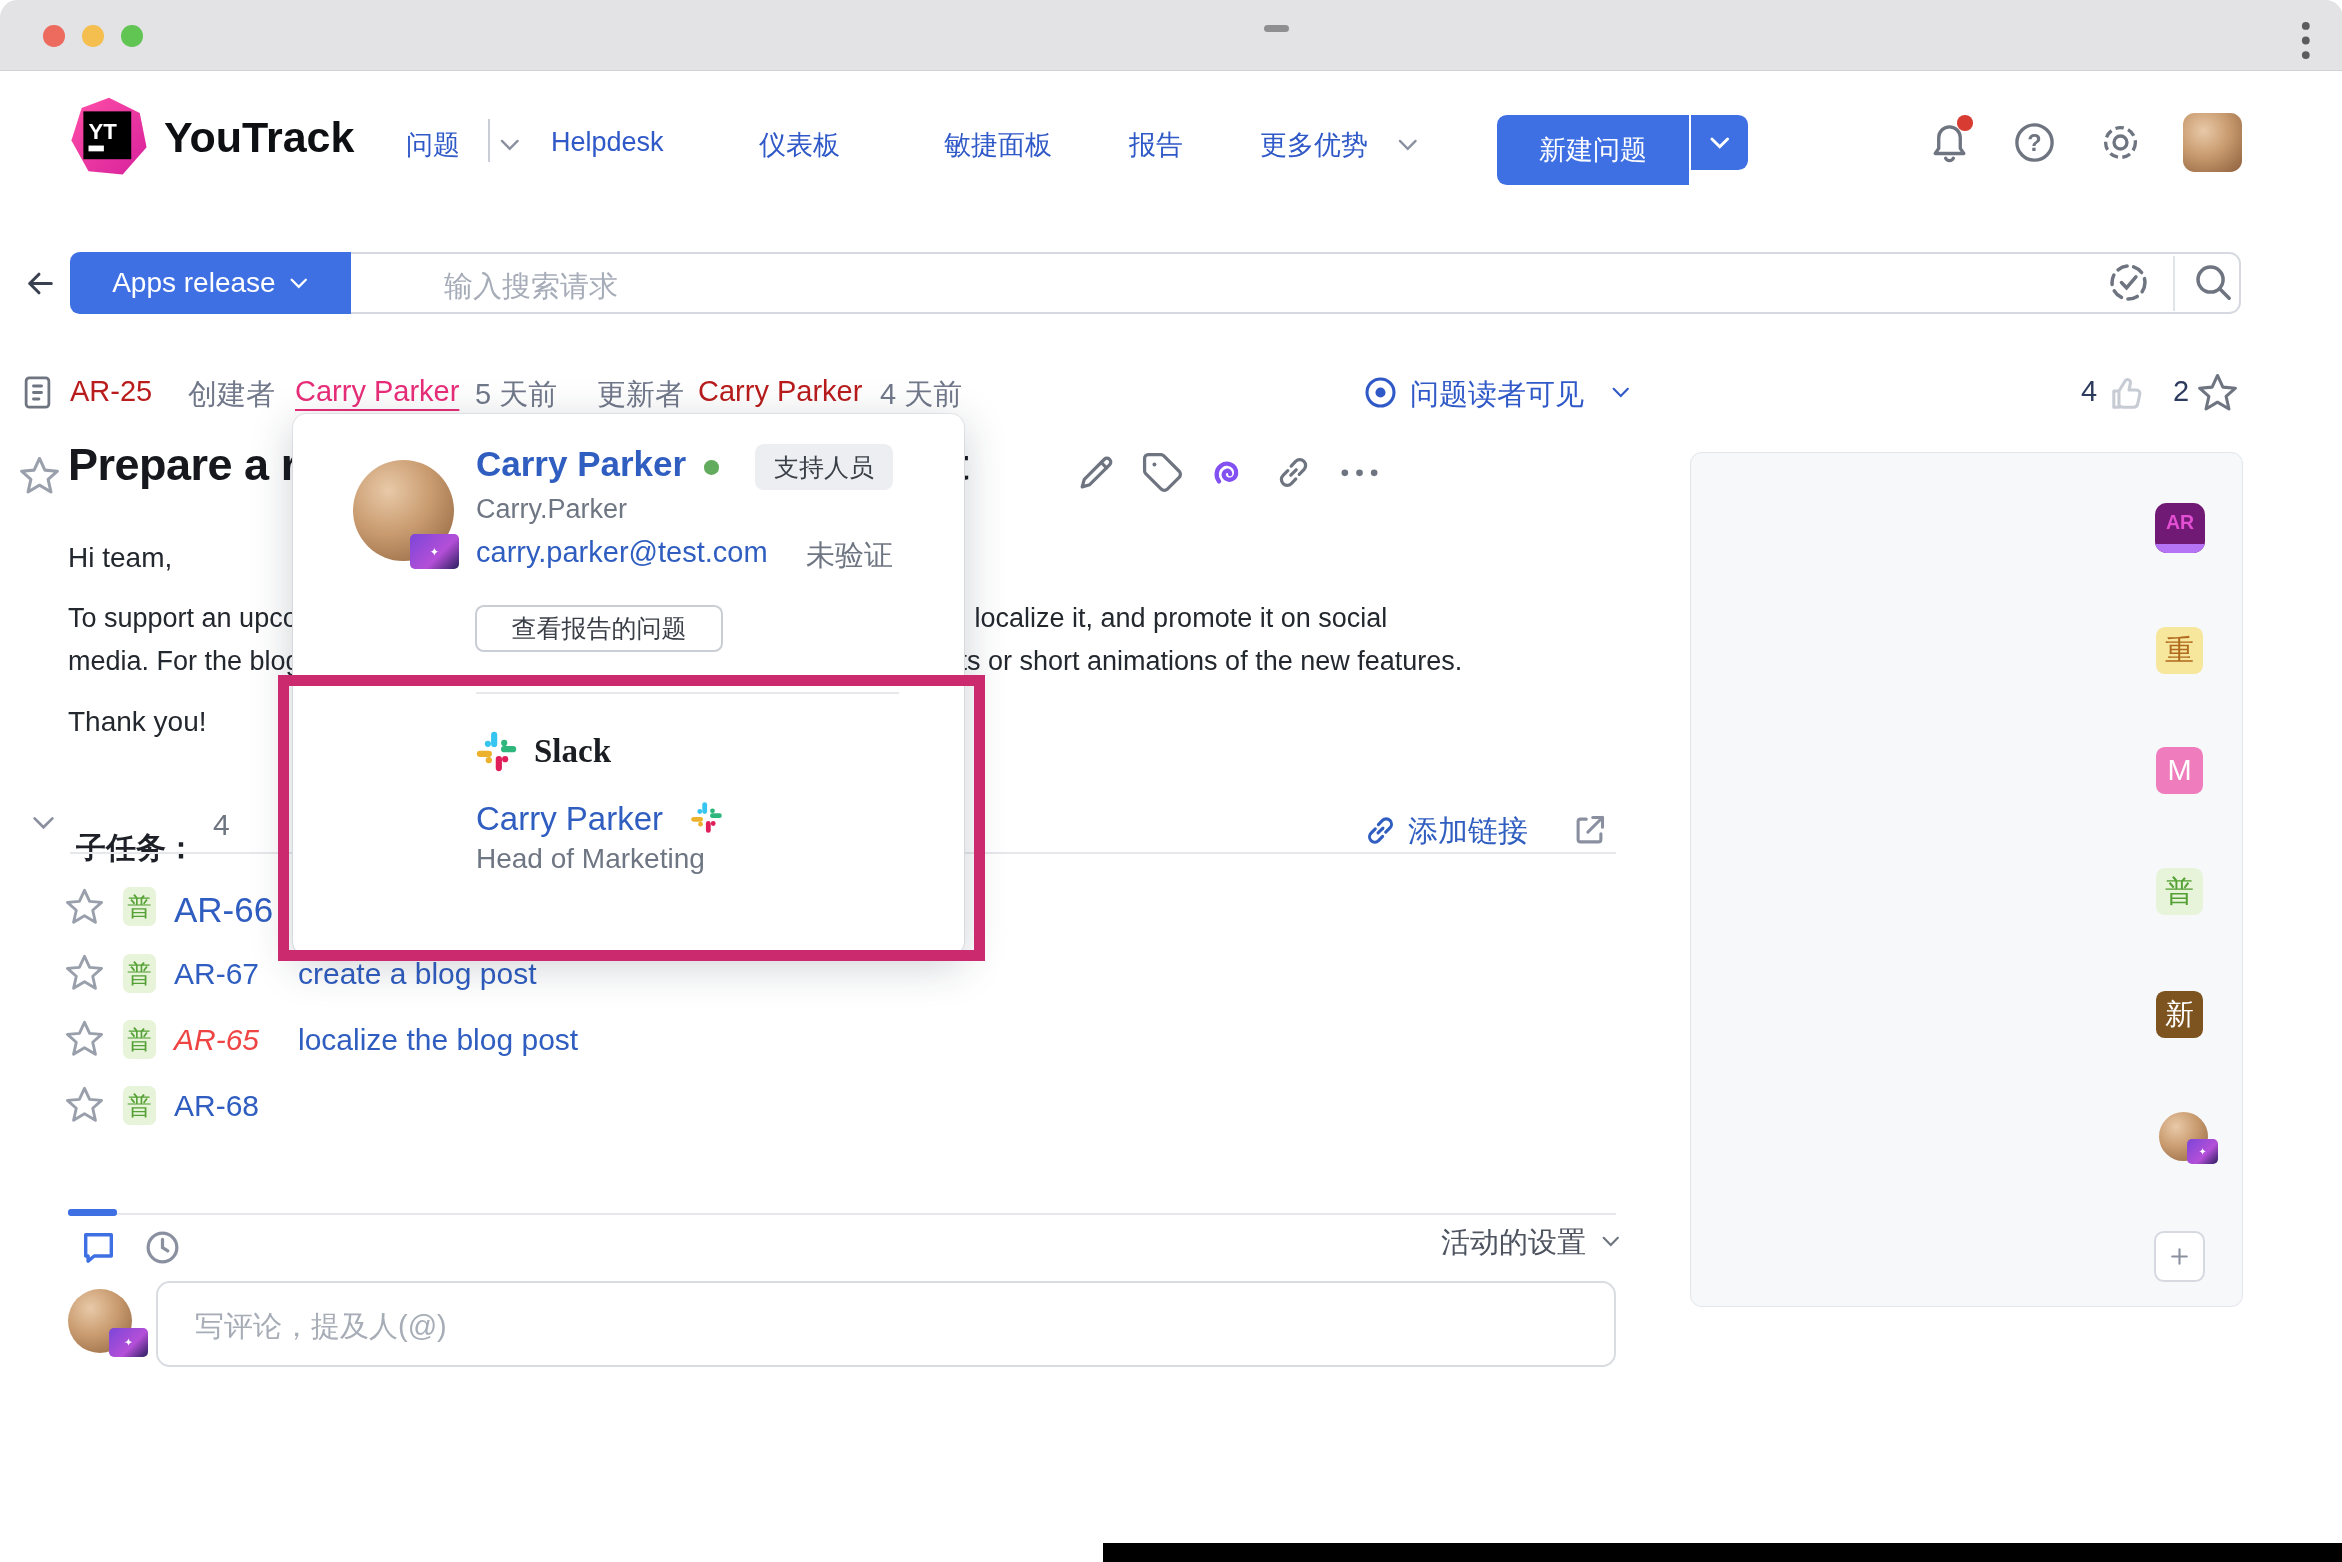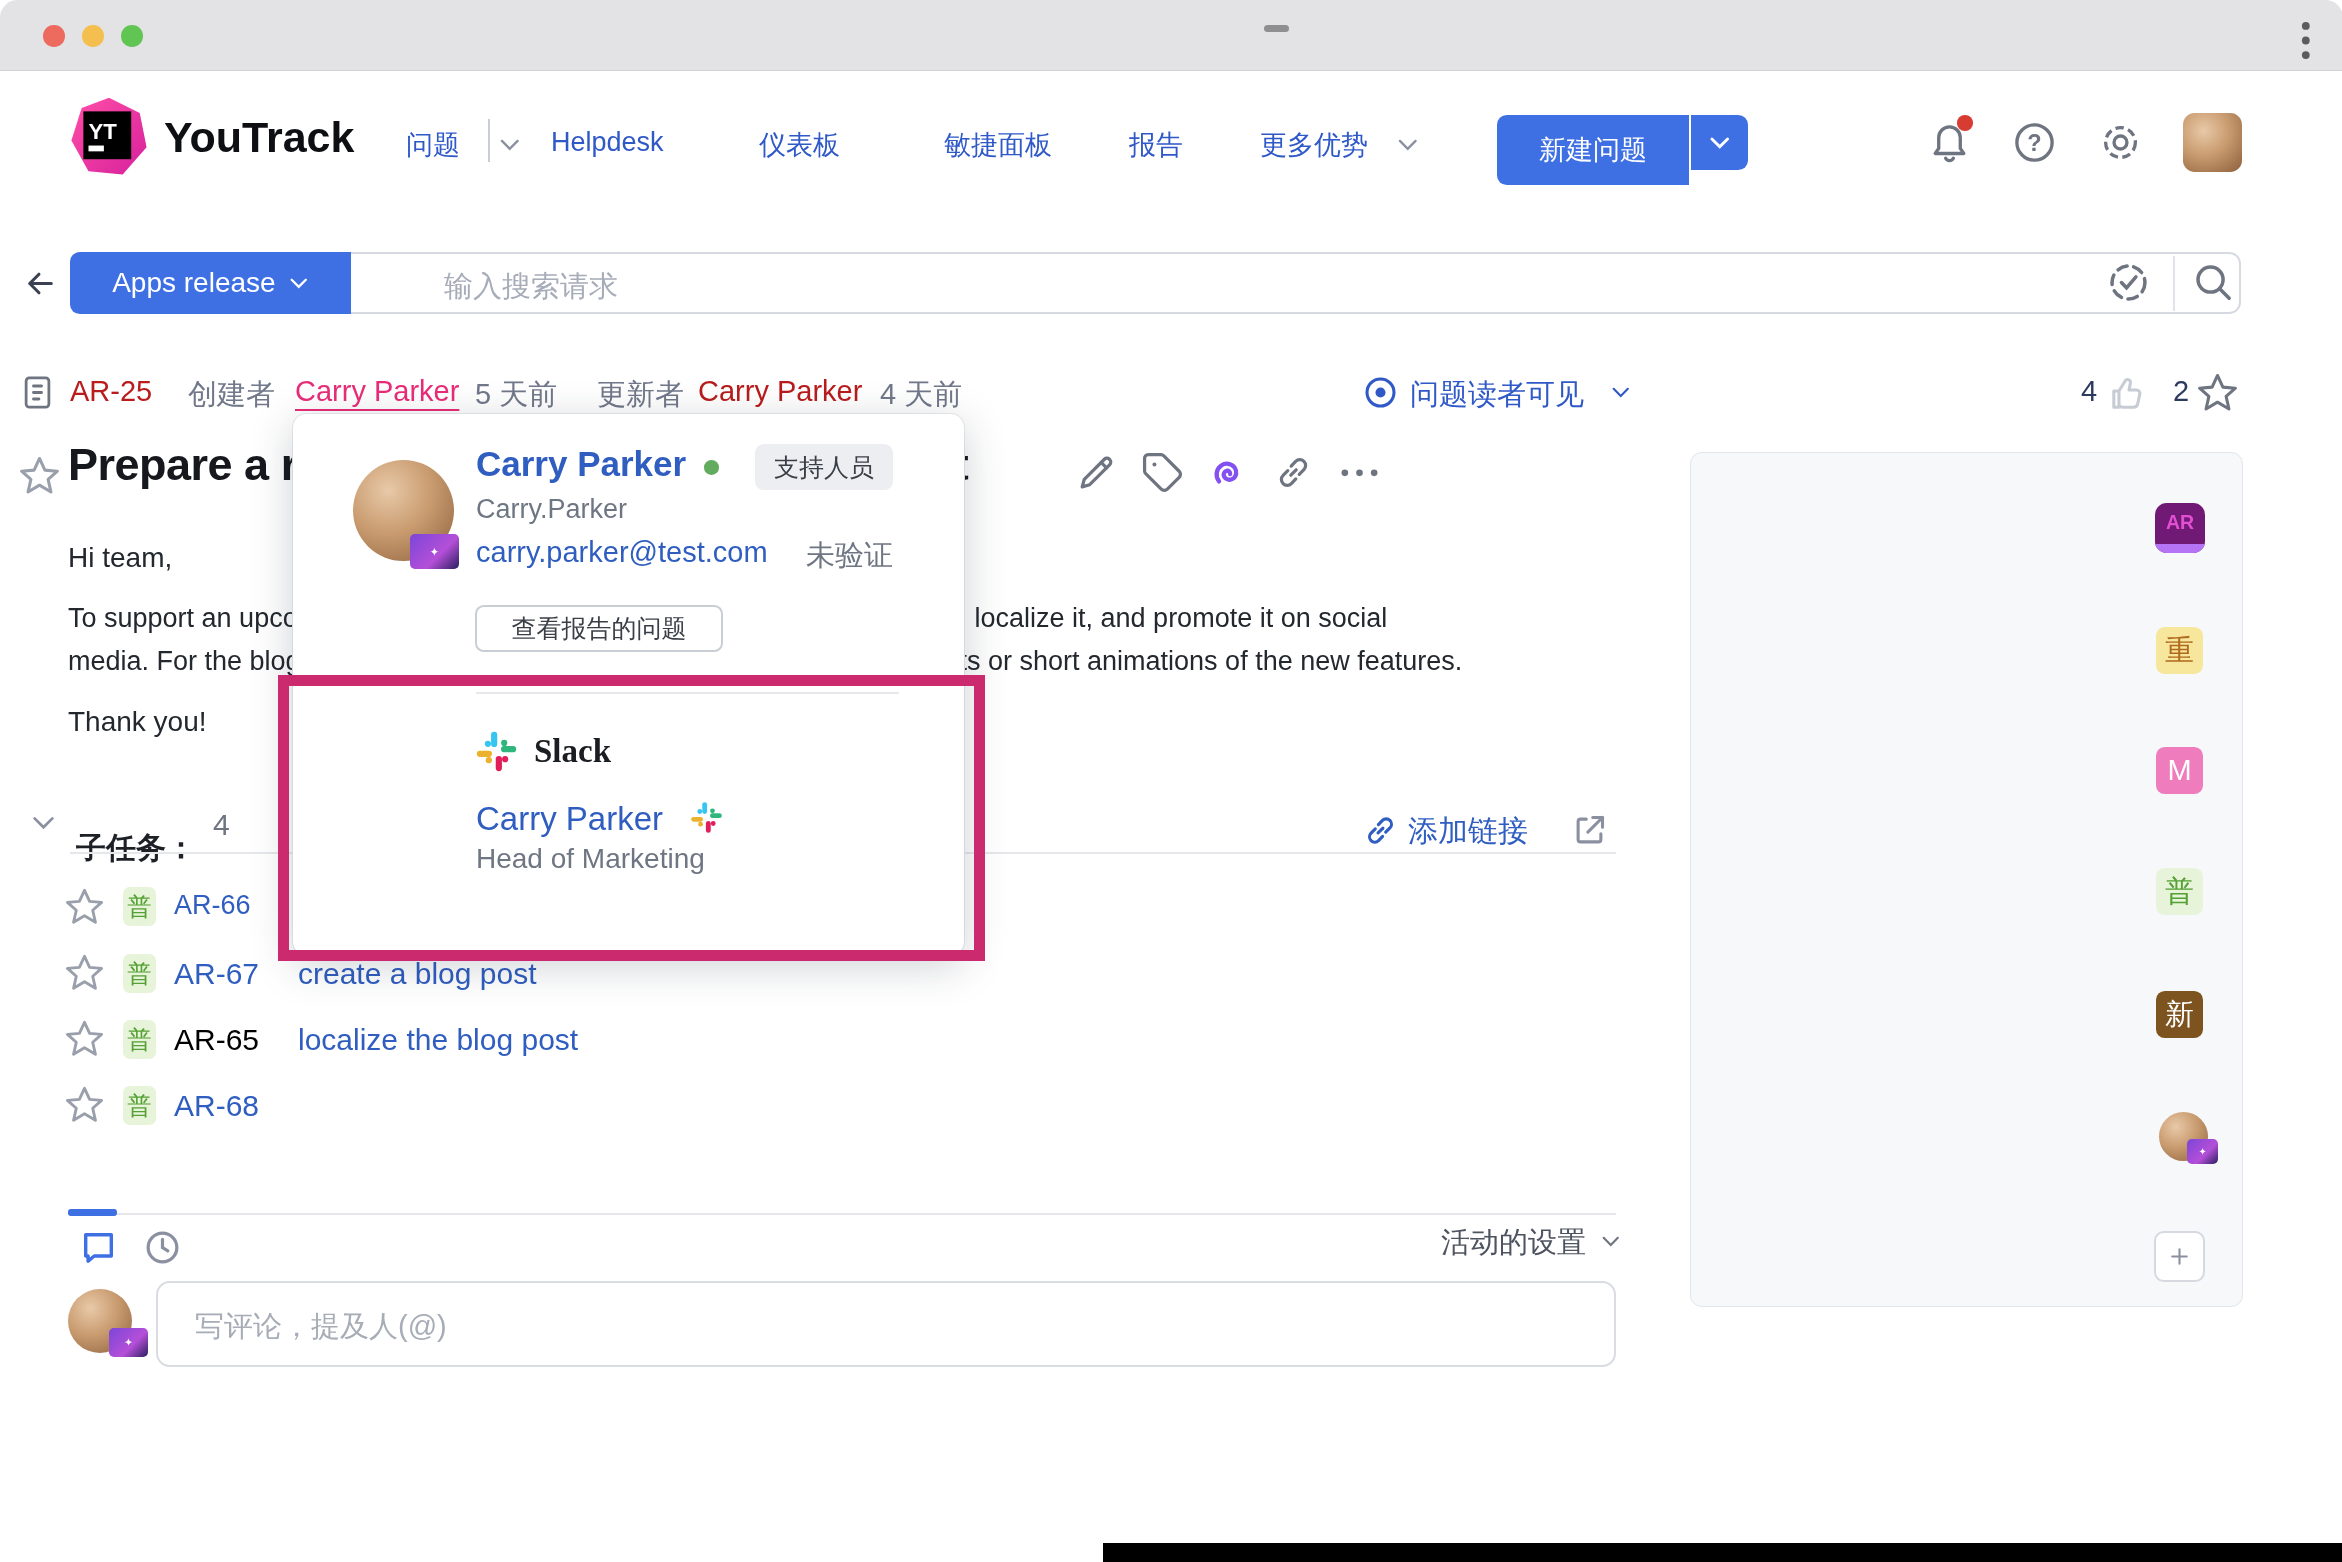--- a/index.html
+++ b/index.html
@@ -253,39 +253,39 @@
       </svg>
   </div>
   <div class="abs hairline" style="left:70px;top:852px;width:1546px;"></div>
 
   <div class="abs ico" style="left:64px;top:886px;">
     <svg width="41" height="41" viewBox="0 0 24 24">
         <polygon points="12,2.5 15,9 22,9.6 16.8,14.2 18.4,21.2 12,17.4 5.6,21.2 7.2,14.2 2,9.6 9,9" fill="none" stroke="#9aa0ab" stroke-width="1.7" stroke-linejoin="round"></polygon>
       </svg>
   </div>
   <div class="abs prio" style="left:123px;top:887px;">普</div>
-  <div class="abs" style="left:174px;top:890px;font-size:27px;color:#2f5dc0;">AR-66</div>
+  <div class="abs" style="left:174px;top:890px;font-size:35px;color:#2f5dc0;">AR-66</div>
   <div class="abs nowrap" style="left:298px;top:890px;font-size:30px;color:#2f5dc0;"></div>
 
   <div class="abs ico" style="left:64px;top:952px;">
     <svg width="41" height="41" viewBox="0 0 24 24">
         <polygon points="12,2.5 15,9 22,9.6 16.8,14.2 18.4,21.2 12,17.4 5.6,21.2 7.2,14.2 2,9.6 9,9" fill="none" stroke="#9aa0ab" stroke-width="1.7" stroke-linejoin="round"></polygon>
       </svg>
   </div>
   <div class="abs prio" style="left:123px;top:954px;">普</div>
   <div class="abs" style="left:174px;top:957px;font-size:30px;color:#2f5dc0;">AR-67</div>
   <div class="abs nowrap" style="left:298px;top:957px;font-size:30px;color:#2f5dc0;">create a blog post</div>
 
   <div class="abs ico" style="left:64px;top:1018px;">
     <svg width="41" height="41" viewBox="0 0 24 24">
         <polygon points="12,2.5 15,9 22,9.6 16.8,14.2 18.4,21.2 12,17.4 5.6,21.2 7.2,14.2 2,9.6 9,9" fill="none" stroke="#9aa0ab" stroke-width="1.7" stroke-linejoin="round"></polygon>
       </svg>
   </div>
   <div class="abs prio" style="left:123px;top:1020px;">普</div>
-  <div class="abs" style="left:174px;top:1023px;font-size:30px;color:#000000;">AR-65</div>
+  <div class="abs" style="left:174px;top:1023px;font-size:30px;color:#ef4444;font-style:italic;">AR-65</div>
   <div class="abs nowrap" style="left:298px;top:1023px;font-size:30px;color:#2f5dc0;">localize the blog post</div>
 
   <div class="abs ico" style="left:64px;top:1084px;">
     <svg width="41" height="41" viewBox="0 0 24 24">
         <polygon points="12,2.5 15,9 22,9.6 16.8,14.2 18.4,21.2 12,17.4 5.6,21.2 7.2,14.2 2,9.6 9,9" fill="none" stroke="#9aa0ab" stroke-width="1.7" stroke-linejoin="round"></polygon>
       </svg>
   </div>
   <div class="abs prio" style="left:123px;top:1086px;">普</div>
   <div class="abs" style="left:174px;top:1089px;font-size:30px;color:#2f5dc0;">AR-68</div>
 

